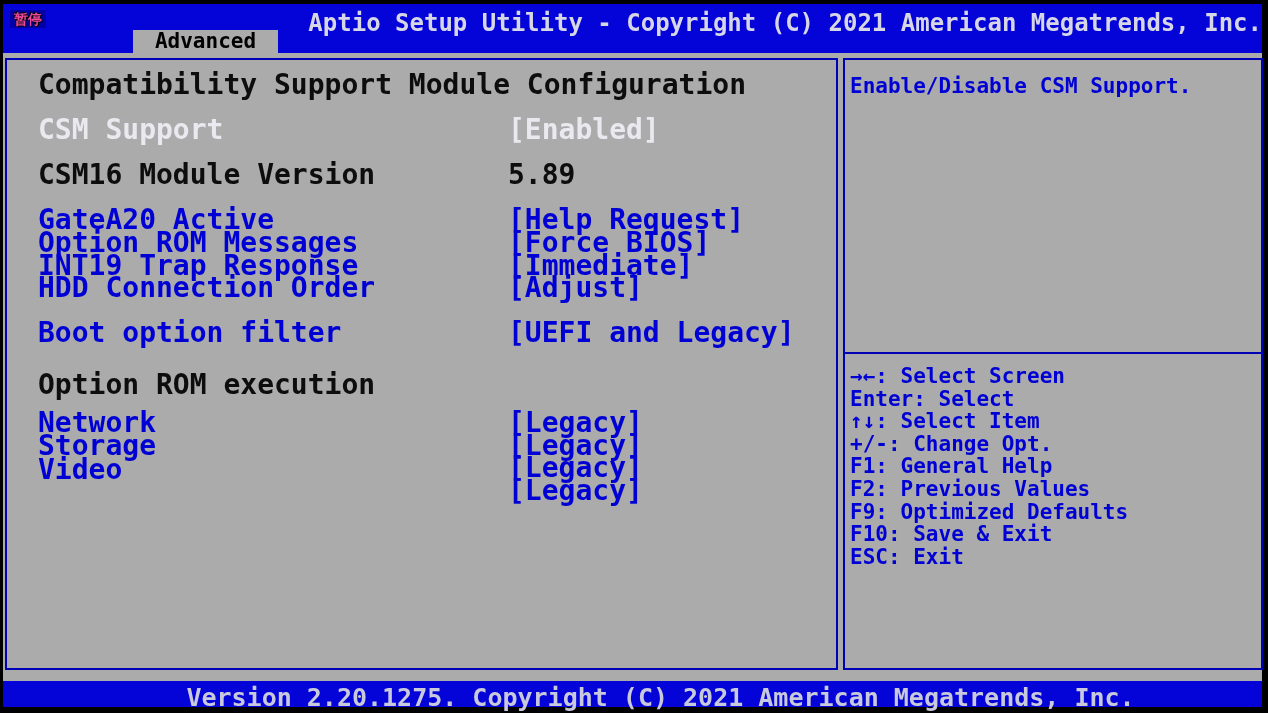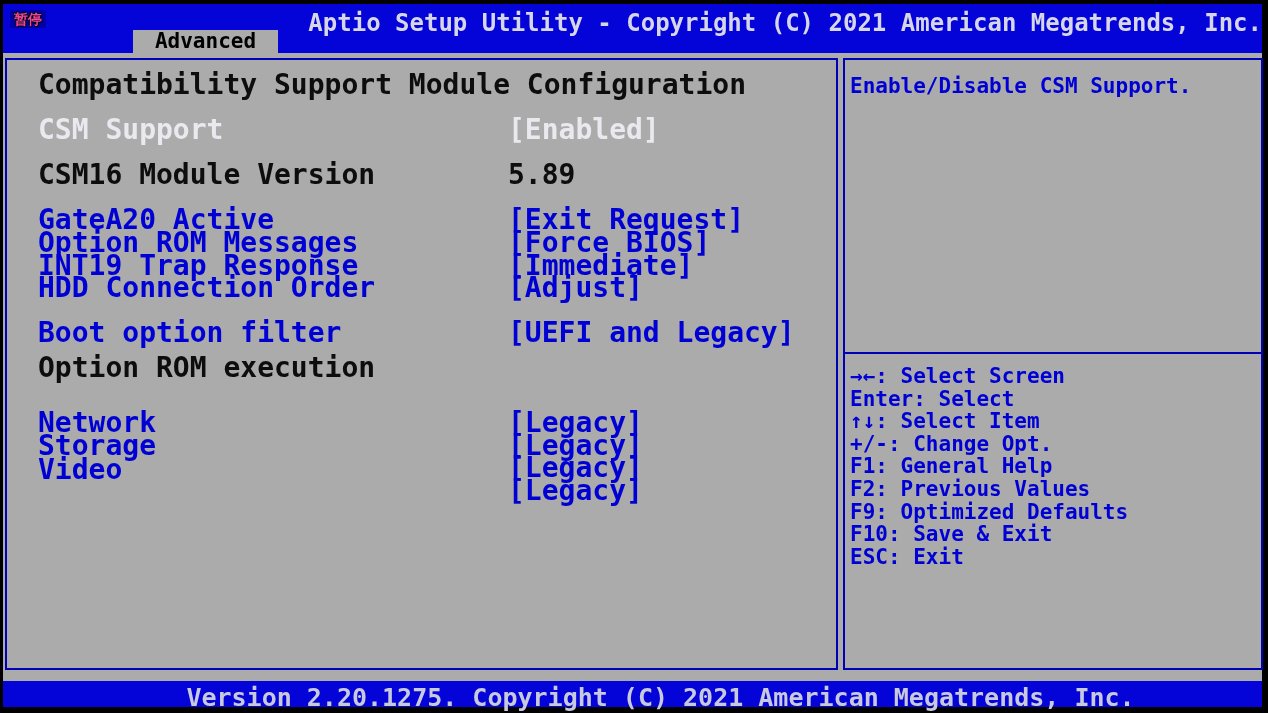--- a/index.html
+++ b/index.html
@@ -91,35 +91,35 @@
   <div class="panel panel-left">
     <span class="row-lbl c-black" style="top:14px">Compatibility Support Module Configuration</span>
 
     <span class="row-lbl c-white" style="top:59px">CSM Support</span>
     <span class="row-val c-white" style="top:59px">[Enabled]</span>
 
     <span class="row-lbl c-black" style="top:104px">CSM16 Module Version</span>
     <span class="row-val c-black" style="top:104px">5.89</span>
 
     <span class="row-lbl c-blue" style="top:149px">GateA20 Active</span>
-    <span class="row-val c-blue" style="top:149px">[Exit Request]</span>
+    <span class="row-val c-blue" style="top:149px">[Help Request]</span>
 
     <span class="row-lbl c-blue" style="top:172px">Option ROM Messages</span>
     <span class="row-val c-blue" style="top:172px">[Force BIOS]</span>
 
     <span class="row-lbl c-blue" style="top:195px">INT19 Trap Response</span>
     <span class="row-val c-blue" style="top:195px">[Immediate]</span>
 
     <span class="row-lbl c-blue" style="top:217px">HDD Connection Order</span>
     <span class="row-val c-blue" style="top:217px">[Adjust]</span>
 
     <span class="row-lbl c-blue" style="top:262px">Boot option filter</span>
     <span class="row-val c-blue" style="top:262px">[UEFI and Legacy]</span>
 
-    <span class="row-lbl c-black" style="top:297px">Option ROM execution</span>
+    <span class="row-lbl c-black" style="top:314px">Option ROM execution</span>
 
     <span class="row-lbl c-blue" style="top:352px">Network</span>
     <span class="row-val c-blue" style="top:352px">[Legacy]</span>
 
     <span class="row-lbl c-blue" style="top:375px">Storage</span>
     <span class="row-val c-blue" style="top:375px">[Legacy]</span>
 
     <span class="row-lbl c-blue" style="top:399px">Video</span>
     <span class="row-val c-blue" style="top:397px">[Legacy]</span>
 

